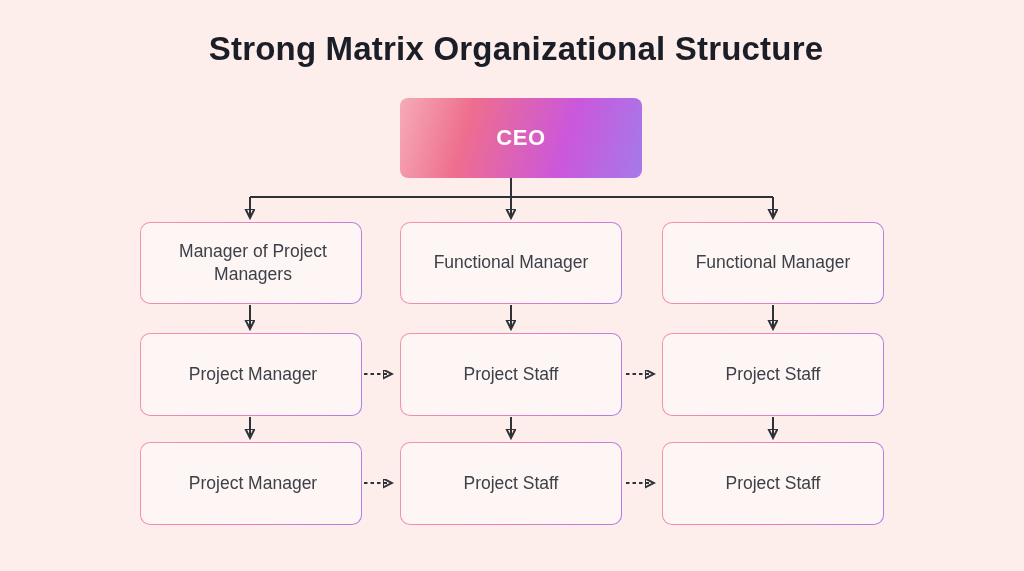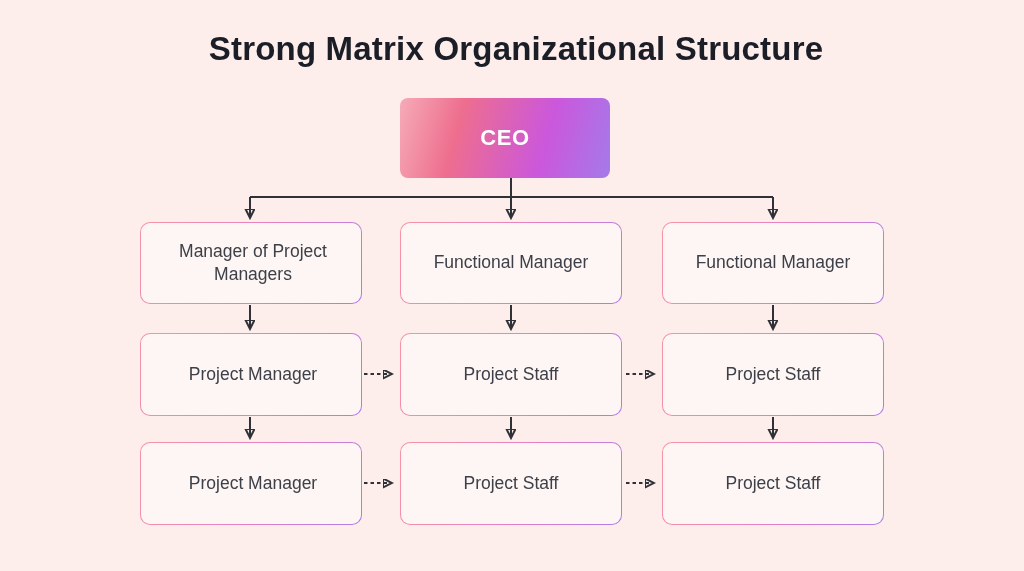--- a/index.html
+++ b/index.html
@@ -30,21 +30,21 @@
     position: absolute;
     box-sizing: border-box;
     display: flex;
     align-items: center;
     justify-content: center;
     text-align: center;
   }
   .ceo {
     left: 400px;
     top: 98px;
-    width: 210px;
+    width: 242px;
     height: 80px;
     border-radius: 8px;
     background: linear-gradient(105deg, #f6abb9 0%, #ee6e8e 28%, #cb57dc 68%, #a57ae9 100%);
     color: #ffffff;
     font-weight: 700;
     font-size: 22px;
     letter-spacing: 0.6px;
   }
   .gbox {
     width: 222px;

